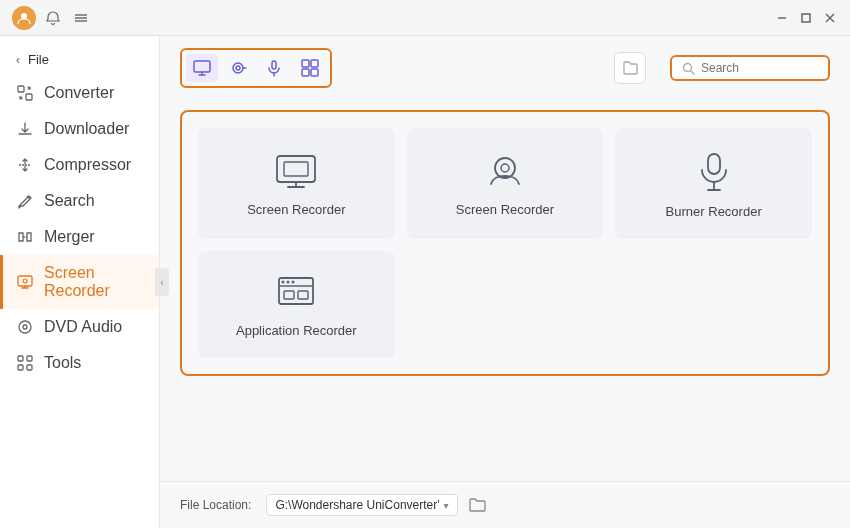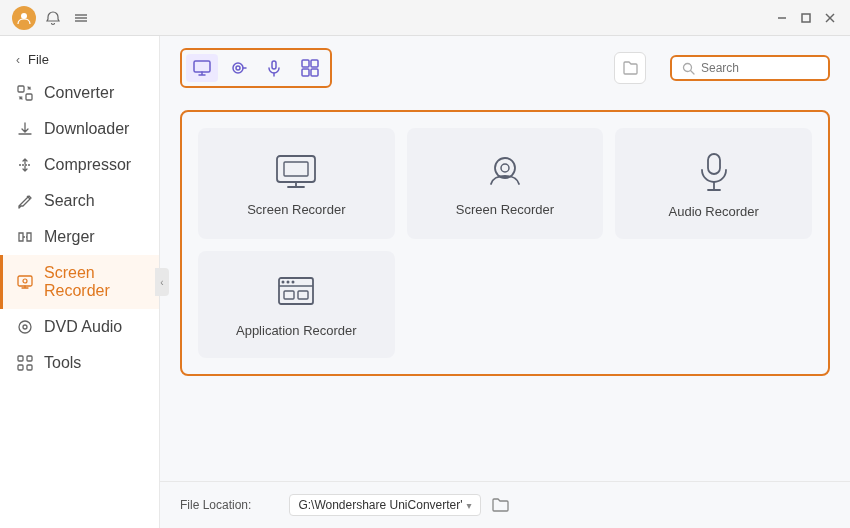--- a/index.html
+++ b/index.html
@@ -271,21 +271,21 @@
     
     .bottom-bar {
       display: flex;
       align-items: center;
       padding: 10px 20px;
       background: #f7f8fa;
       border-top: 1px solid #e8e8e8;
       font-size: 12px;
       color: #555;
       flex-shrink: 0;
-      gap: 26px;
+      gap: 3px;
     }
     .bottom-bar-label {
       font-size: 12px;
       color: #555;
     }
     .bottom-bar-path {
       display: flex;
       align-items: center;
       gap: 6px;
     }
@@ -550,21 +550,21 @@
 
           <div class="card">
             <div class="card-icon">
               <svg width="36" height="40" viewBox="0 0 36 40" fill="none">
                 <rect x="12" y="2" width="12" height="20" rx="6" stroke="#5a6070" stroke-width="1.8"></rect>
                 <path d="M6 18c0 6.627 5.373 12 12 12s12-5.373 12-12" stroke="#5a6070" stroke-width="1.8" fill="none" stroke-linecap="round"></path>
                 <line x1="18" y1="30" x2="18" y2="38" stroke="#5a6070" stroke-width="1.8" stroke-linecap="round"></line>
                 <line x1="12" y1="38" x2="24" y2="38" stroke="#5a6070" stroke-width="1.8" stroke-linecap="round"></line>
               </svg>
             </div>
-            <span class="card-label">Audio Recorder</span>
+            <span class="card-label">Burner Recorder</span>
           </div>
 
           <div class="card">
             <div class="card-icon">
               <svg width="40" height="36" viewBox="0 0 40 36" fill="none">
                 <rect x="3" y="3" width="34" height="26" rx="2" stroke="#5a6070" stroke-width="1.8"></rect>
                 <line x1="3" y1="11" x2="37" y2="11" stroke="#5a6070" stroke-width="1.5"></line>
                 <rect x="8" y="16" width="10" height="8" rx="1" stroke="#5a6070" stroke-width="1.4"></rect>
                 <rect x="22" y="16" width="10" height="8" rx="1" stroke="#5a6070" stroke-width="1.4"></rect>
                 <circle cx="7" cy="7" r="1.5" fill="#5a6070"></circle>

